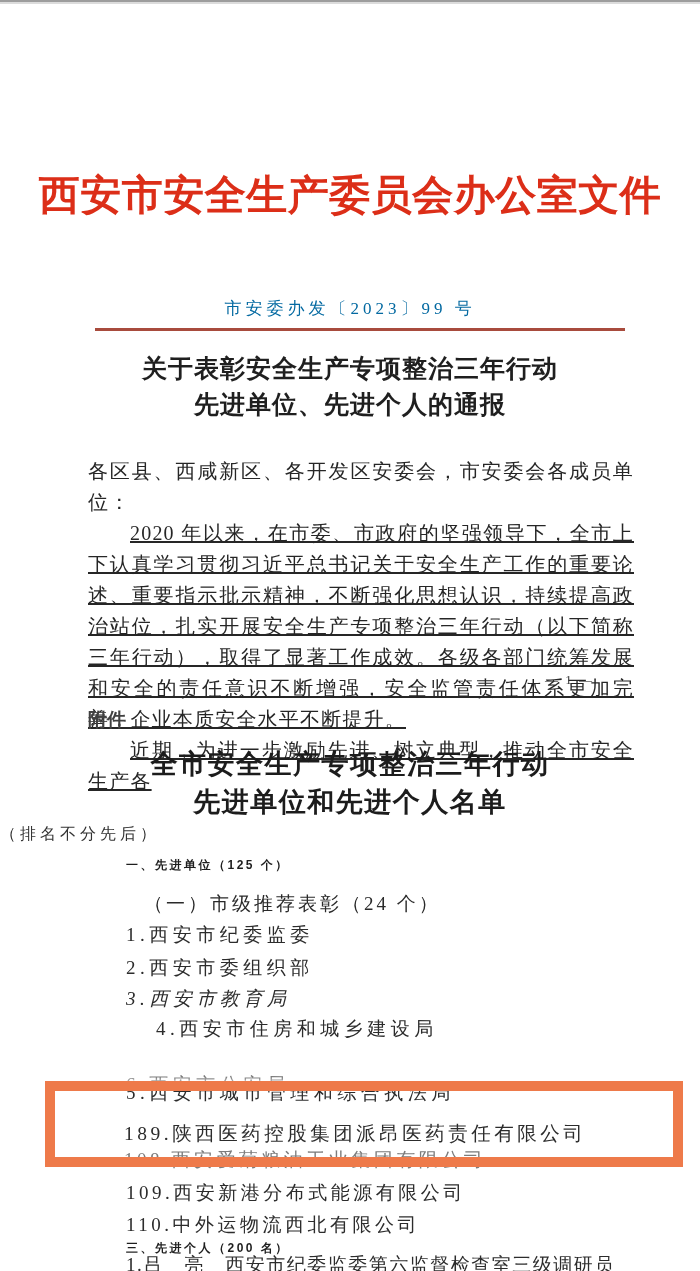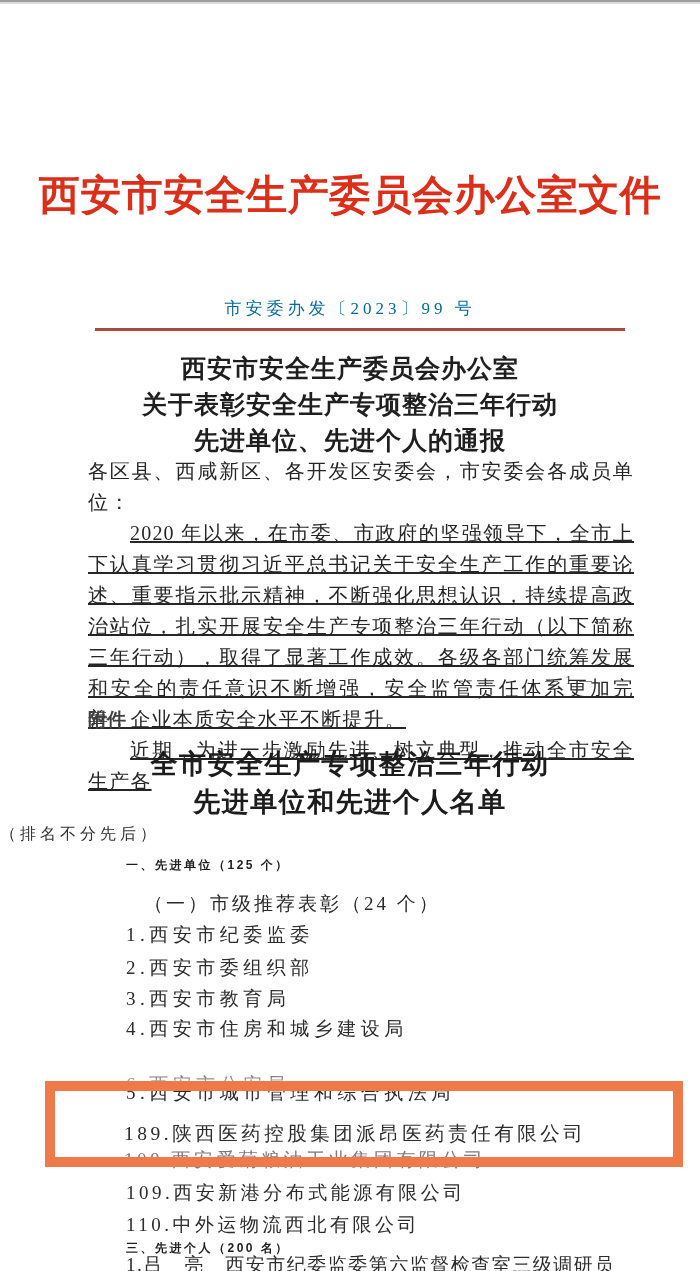--- a/index.html
+++ b/index.html
@@ -90,22 +90,22 @@
     position: absolute; top: 891px; left: 144px;
     font-size: 19px; letter-spacing: 3px; color: #2a2a2a;
   }
   .roster-item {
     position: absolute; left: 126px;
     font-size: 19px; letter-spacing: 4.5px; color: #2c2c2c;
     white-space: nowrap;
   }
   .u1 { top: 922px; }
   .u2 { top: 955px; }
-  .u3 { top: 986px; }
-  .u4 { top: 1016px; }
+  .u3 { top: 986px; font-style: italic; }
+  .u4 { top: 1016px; margin-left: 30px; }
   .u5 { top: 1044px; margin-top: 36px; }
   .clip-fade {
     position: absolute; top: 1072px; left: 126px;
     width: 400px; height: 17px; overflow: hidden;
   }
   .clip-fade .roster-text {
     font-size: 19px; letter-spacing: 4.5px; color: #4a4a4a;
     white-space: nowrap;
   }
   .clip-fade .fade-overlay {
@@ -144,21 +144,20 @@
 
   <div class="topline"></div>
 
   <div class="header-title">西安市安全生产委员会办公室文件</div>
 
   <div class="doc-number">市安委办发〔2023〕99 号</div>
 
   <div class="red-rule"></div>
 
   <div class="doc-title">
-    <div>西安市安全生产委员会办公室</div>
     <div>关于表彰安全生产专项整治三年行动</div>
     <div>先进单位、先进个人的通报</div>
   </div>
 
   <div class="body-text">
     <p>各区县、西咸新区、各开发区安委会，市安委会各成员单位：</p>
     <p class="indent">2020 年以来，在市委、市政府的坚强领导下，全市上下认真学习贯彻习近平总书记关于安全生产工作的重要论述、重要指示批示精神，不断强化思想认识，持续提高政治站位，扎实开展安全生产专项整治三年行动（以下简称三年行动），取得了显著工作成效。各级各部门统筹发展和安全的责任意识不断增强，安全监管责任体系更加完善，企业本质安全水平不断提升。</p>
     <p class="indent">近期，为进一步激励先进、树立典型，推动全市安全生产各</p>
   </div>
 

